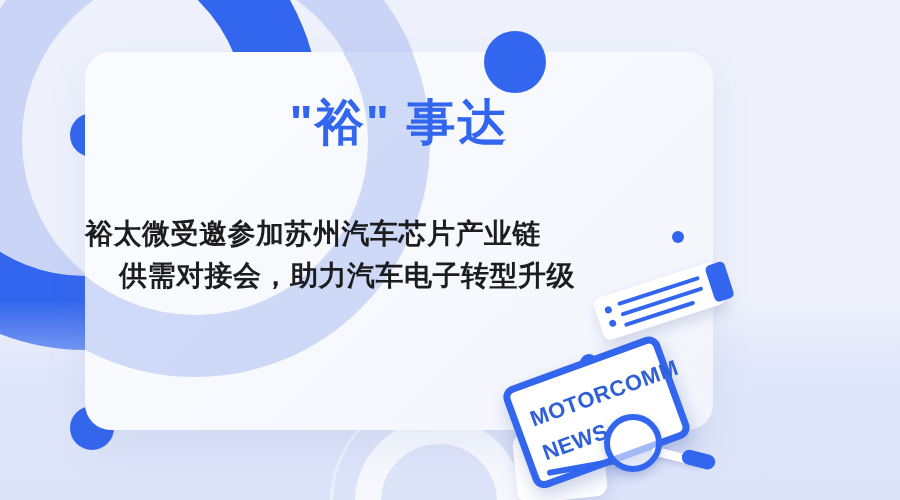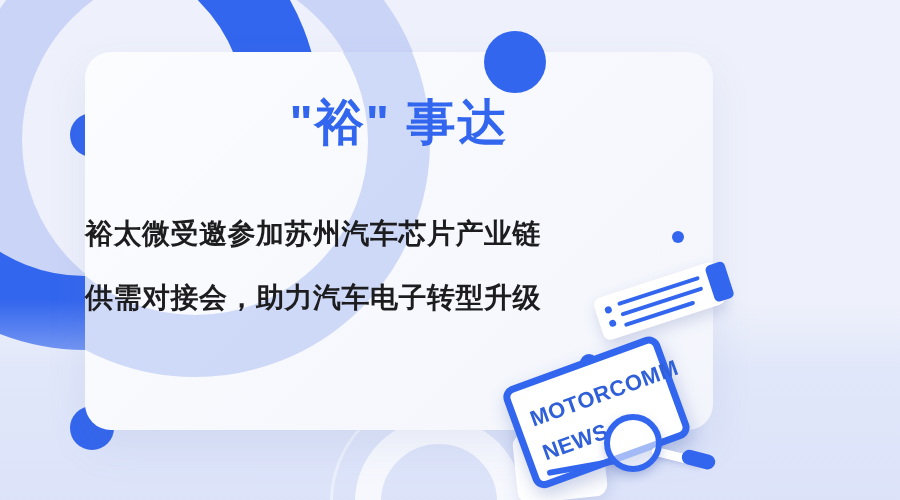--- a/index.html
+++ b/index.html
@@ -93,21 +93,21 @@
   .subline{
     position:absolute;left:0;right:0;
     text-align:left;
     color:#1d1d1f;
     font-size:28px;font-weight:700;
     letter-spacing:.5px;
     line-height:1;
     white-space:nowrap;
   }
   .subline-1{top:168px;}
-  .subline-2{top:232px;}
+  .subline-2{top:210px;padding-left:34px;}
 
   
   .doc{
     position:absolute;left:592px;top:300px;
     width:128px;height:44px;
     transform:rotate(-18deg);
     transform-origin:0 0;
   }
   .doc-body{
     position:absolute;inset:0;

